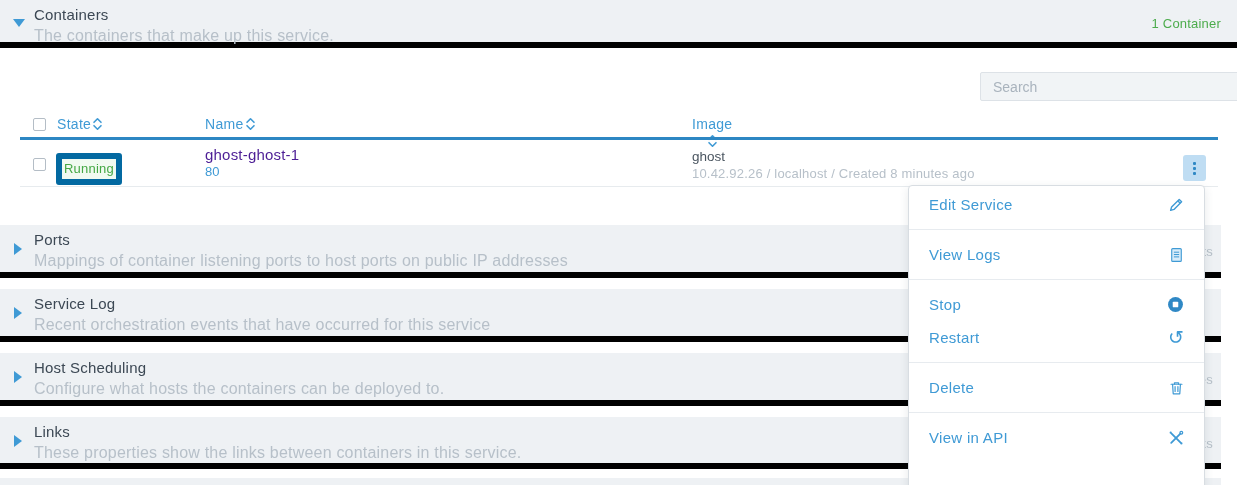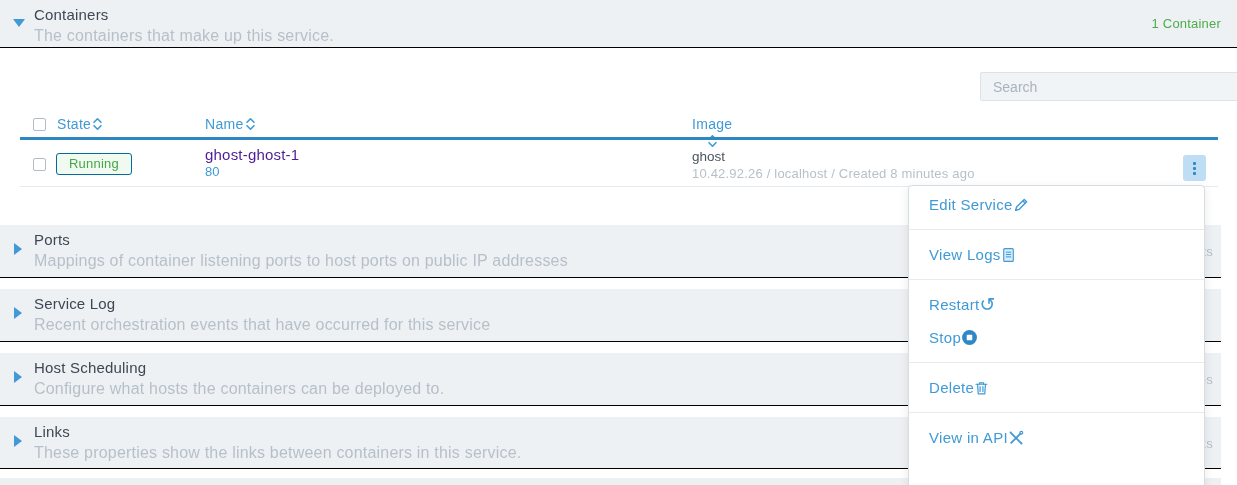--- a/index.html
+++ b/index.html
@@ -3,21 +3,21 @@
 <meta charset="utf-8">
 <style>
   * { margin:0; padding:0; box-sizing:border-box; }
   html,body { background:#fff; }
   .screen {
     position:relative; width:1237px; height:485px; overflow:hidden;
     font-family:"Liberation Sans", sans-serif; background:#fff;
   }
   
   .bar {
-    position:absolute; left:0; background:#eef1f4; border-bottom:1px solid #000000;
+    position:absolute; left:0; background:#eef1f4; border-bottom:6px solid #000000;
   }
   .bar .tri-down {
     position:absolute; left:13px; top:19px; width:0; height:0;
     border-left:6px solid transparent; border-right:6px solid transparent;
     border-top:8px solid #3f9ad5;
   }
   .bar .tri-right {
     position:absolute; left:14px; top:18px; width:0; height:0;
     border-top:6px solid transparent; border-bottom:6px solid transparent;
     border-left:8px solid #3f9ad5;
@@ -46,42 +46,42 @@
   .th { position:absolute; top:116px; display:flex; align-items:center; gap:1px;
         font-size:14px; color:#3f9ad5; letter-spacing:.3px; cursor:pointer; }
   .checkbox {
     appearance:none; -webkit-appearance:none; width:13px; height:13px;
     border:1px solid #b4bdc6; border-radius:2px; background:#fff; position:absolute;
   }
   .blue-rule { position:absolute; left:20px; width:1198px; height:3px; background:#2d87c3; top:137px; }
   .row-rule  { position:absolute; left:20px; width:1198px; height:1px; background:#e7ebee; top:186px; }
   .badge {
     position:absolute; left:56px; top:153px; font-size:13px; color:#45a845;
-    background:#f1faf1; border:1px solid #0369a1; border-radius:3px; padding:2px 12px 3px;
+    background:#f1faf1; border:6px solid #0369a1; border-radius:3px; padding:2px 2px 3px;
     letter-spacing:.2px;
   }
   .cell-link { position:absolute; left:205px; top:146px; font-size:15px; color:#4c1d95;
                text-decoration:none; letter-spacing:.2px; }
   .cell-sub-link { position:absolute; left:205px; top:164px; font-size:13px; color:#3f9ad5; }
   .cell-image { position:absolute; left:692px; top:149px; font-size:13.5px; color:#4a5560; }
   .cell-image-sub { position:absolute; left:692px; top:166px; font-size:13px; color:#b7c0c9; letter-spacing:.2px; }
   .dots-btn {
     position:absolute; left:1183px; top:155px; width:23px; height:26px;
     background:#bfddf3; border-radius:3px; display:flex; flex-direction:column;
     align-items:center; justify-content:center; gap:2px; cursor:pointer;
   }
   .dots-btn i { width:3px; height:3px; background:#2f88c5; border-radius:1px; }
   
   .menu {
     position:absolute; left:908px; top:185px; width:297px; height:312px; z-index:20;
     background:#fff; border:1px solid #d8dde2; border-radius:4px;
     box-shadow:0 3px 10px rgba(60,72,84,.12); padding-top:2px;
   }
   .menu-item {
-    height:33px; display:flex; align-items:center; 
+    height:33px; display:flex; align-items:center; justify-content:space-between;
     padding:0 20px; cursor:pointer;
   }
   .menu-item .mi-label { font-size:15px; color:#3f9ad5; letter-spacing:.3px; }
   .menu-sep { height:1px; background:#e7ebef; margin:8px 0; }
   .glyph-restart { font-size:19px; line-height:16px; color:#3f9ad5; }
   .sort-svg { display:block; }
 </style>
 </head>
 <body>
 
@@ -184,30 +184,30 @@
         <rect x="2.9" y="1.2" width="10.2" height="13.6" rx="1" fill="#d9ecf9" stroke="#3f9ad5" stroke-width="1.2"></rect>
         <line x1="5.2" y1="5" x2="10.8" y2="5" stroke="#3f9ad5" stroke-width="1.1"></line>
         <line x1="5.2" y1="7.5" x2="10.8" y2="7.5" stroke="#3f9ad5" stroke-width="1.1"></line>
         <line x1="5.2" y1="10" x2="10.8" y2="10" stroke="#3f9ad5" stroke-width="1.1"></line>
       </svg>
     </div>
 
     <div class="menu-sep"></div>
 
     <div class="menu-item">
-      <span class="mi-label">Restart</span>
-      <span class="glyph-restart">↺</span>
-    </div>
-
-    <div class="menu-item">
       <span class="mi-label">Stop</span>
       <svg width="17" height="17" viewBox="0 0 16 16">
         <circle cx="8" cy="8" r="7" fill="#2f88c5"></circle>
         <rect x="5.4" y="5.4" width="5.2" height="5.2" rx="0.8" fill="#ffffff"></rect>
       </svg>
+    </div>
+
+    <div class="menu-item">
+      <span class="mi-label">Restart</span>
+      <span class="glyph-restart">↺</span>
     </div>
 
     <div class="menu-sep"></div>
 
     <div class="menu-item">
       <span class="mi-label">Delete</span>
       <svg width="15" height="16" viewBox="0 0 16 16" fill="none" stroke="#3f9ad5" stroke-width="1.3" stroke-linecap="round" stroke-linejoin="round">
         <line x1="2.2" y1="4" x2="13.8" y2="4"></line>
         <path d="M5.8 4V2.5h4.4V4"></path>
         <path d="M3.8 4l.7 10.2h7l.7-10.2"></path>

